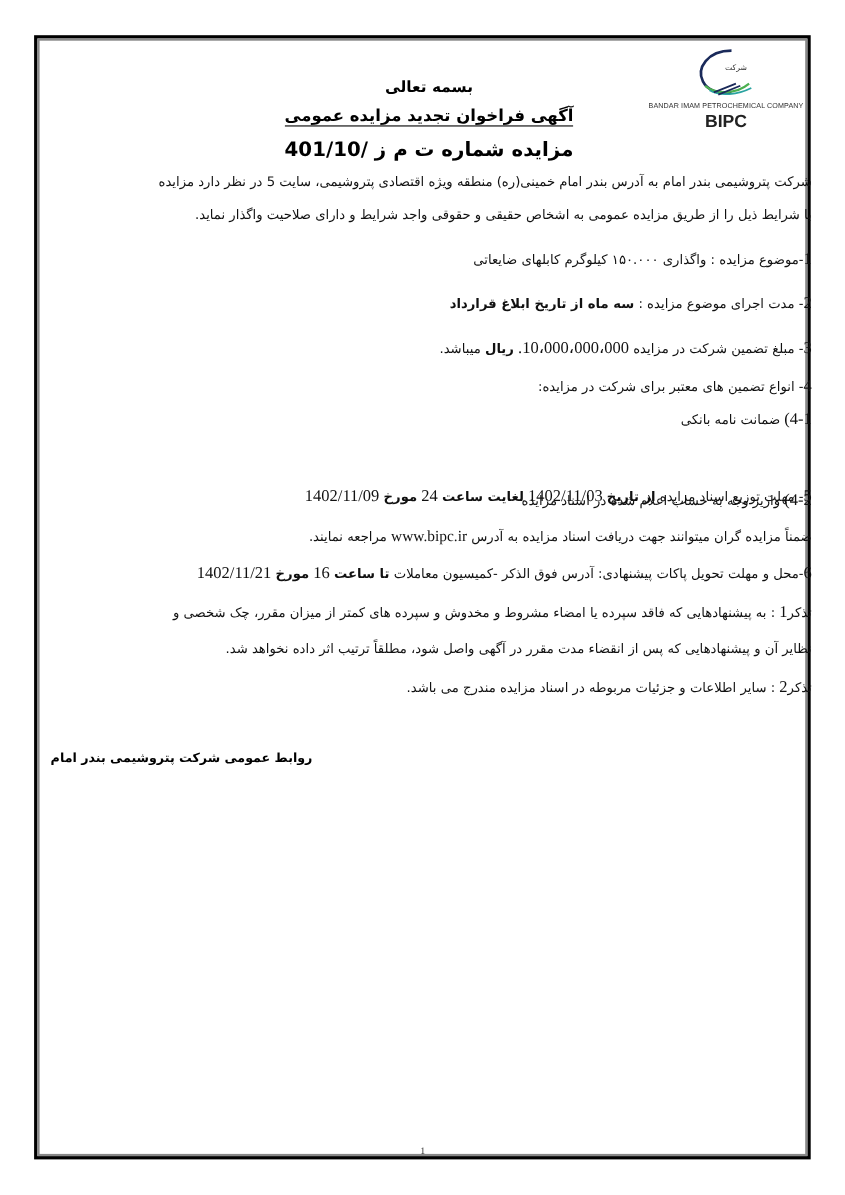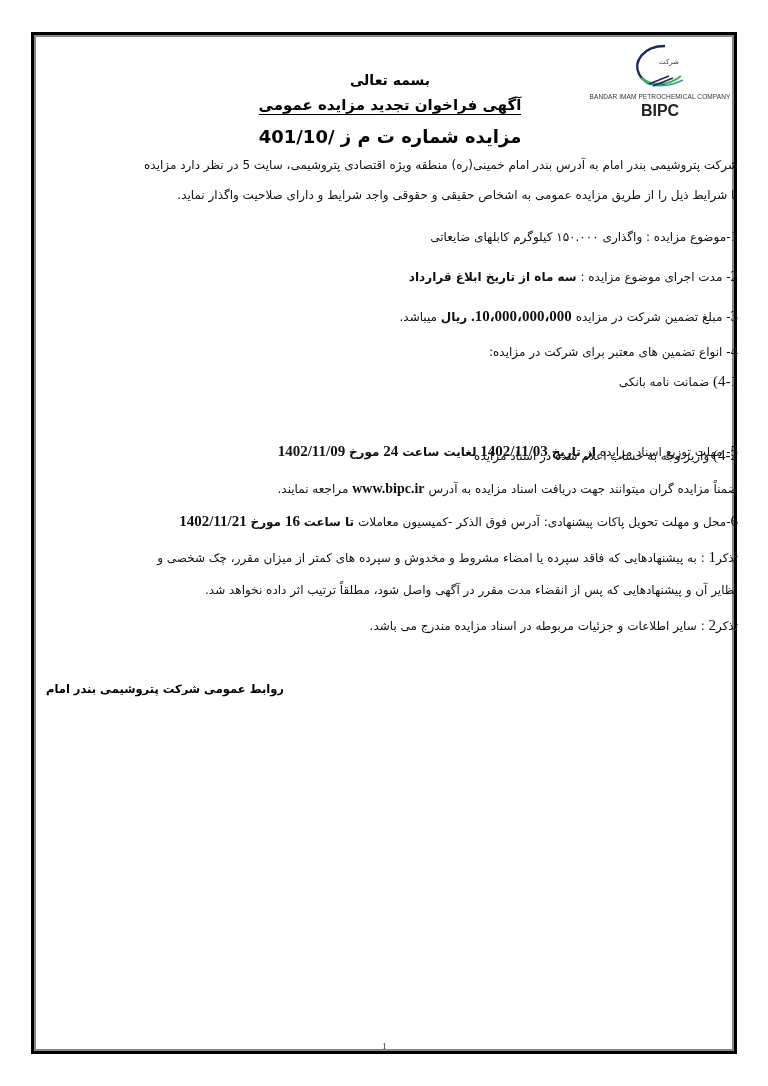--- a/index.html
+++ b/index.html
@@ -20,21 +20,21 @@
   .h1 { top:72px; font-size:14px; }
   .h2 { top:96px; font-size:15px; }
   .h2 span { border-bottom:1.5px solid #000; padding-bottom:0; }
   .h3 { top:126px; font-size:18px; }
 
   .body { position:absolute; left:60px; width:678px; right:30px; direction:rtl; text-align:right;
           font-family:"DejaVu Sans", sans-serif; font-size:12px; color:#111; }
   .line { position:absolute; right:0; white-space:nowrap; direction:rtl; }
   .b { font-weight:bold; }
   .num { font-family:"Liberation Serif", serif; font-size:15px; }
-  .bnum { font-family:"Liberation Serif", serif; font-size:15px; font-weight:bold; }
+  .bnum { font-family:"Liberation Serif", serif; font-size:15px; font-weight:normal; }
   .footer-sig { position:absolute; left:40px; top:682px; direction:rtl; font-family:"DejaVu Sans", sans-serif;
                 font-weight:bold; font-size:11.5px; color:#000; width:250px; text-align:center; }
   .pagenum { position:absolute; left:382px; top:1041px; font-family:"Liberation Serif", serif; font-size:9px; color:#333; }
 </style>
 </head>
 <body>
 
 <div class="frame"></div>
 
 <div class="logo">

